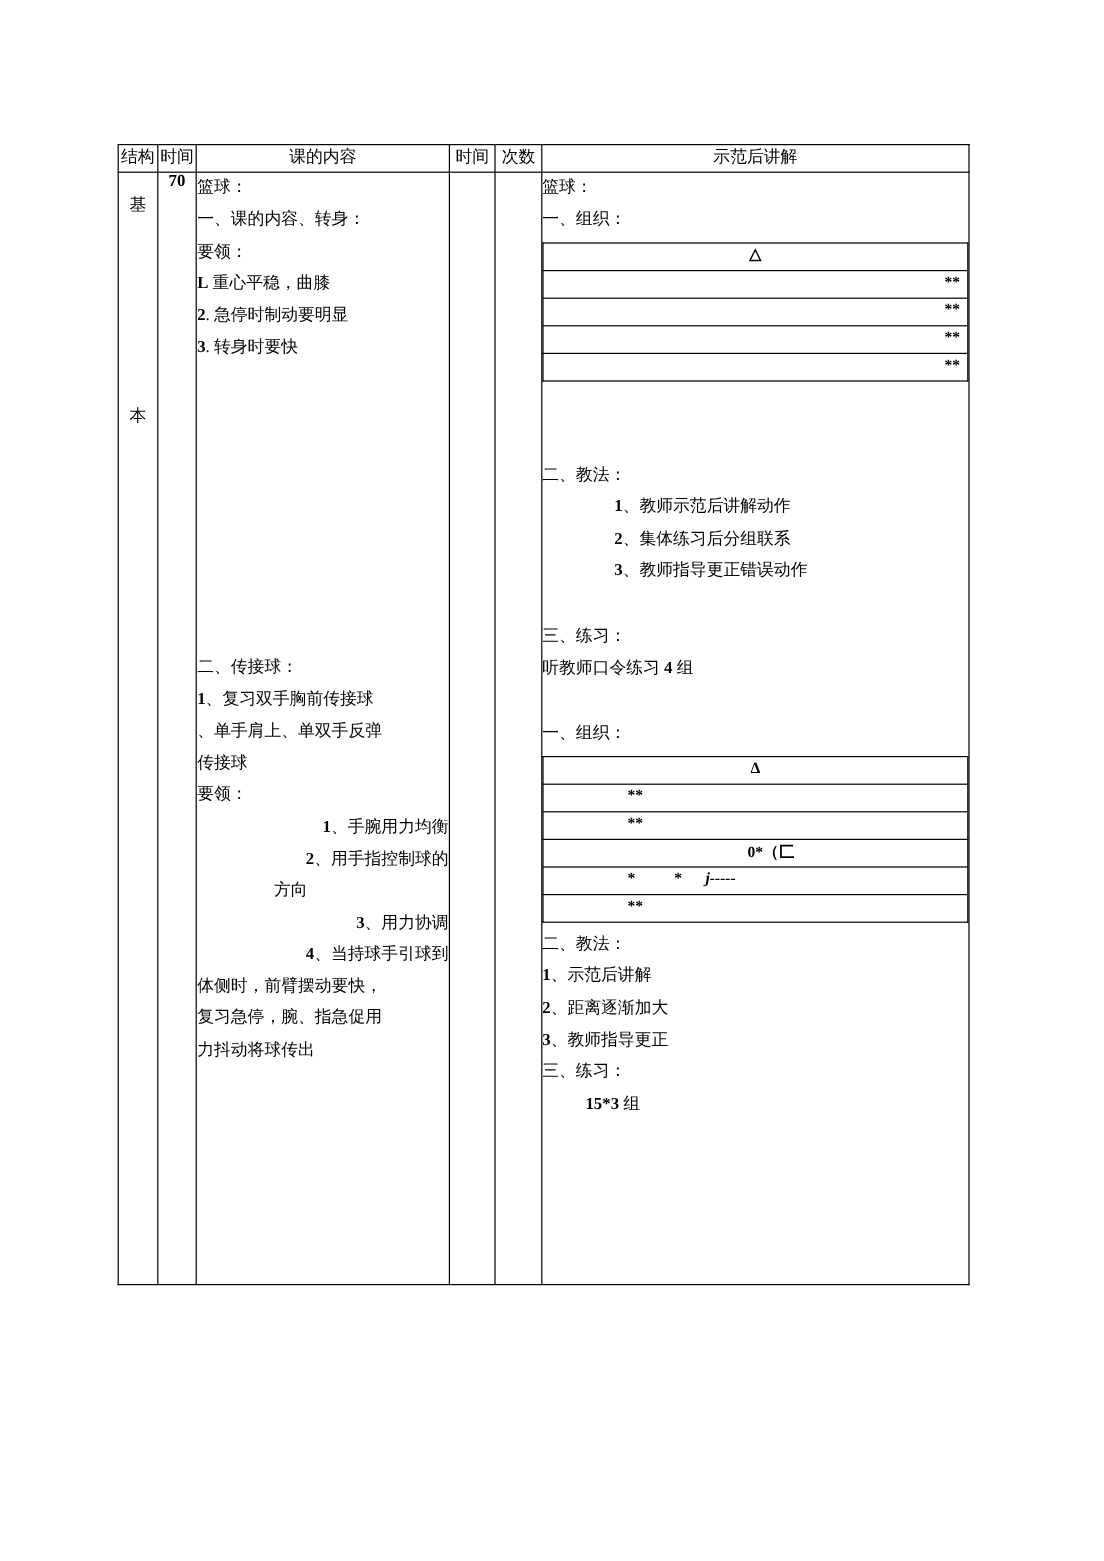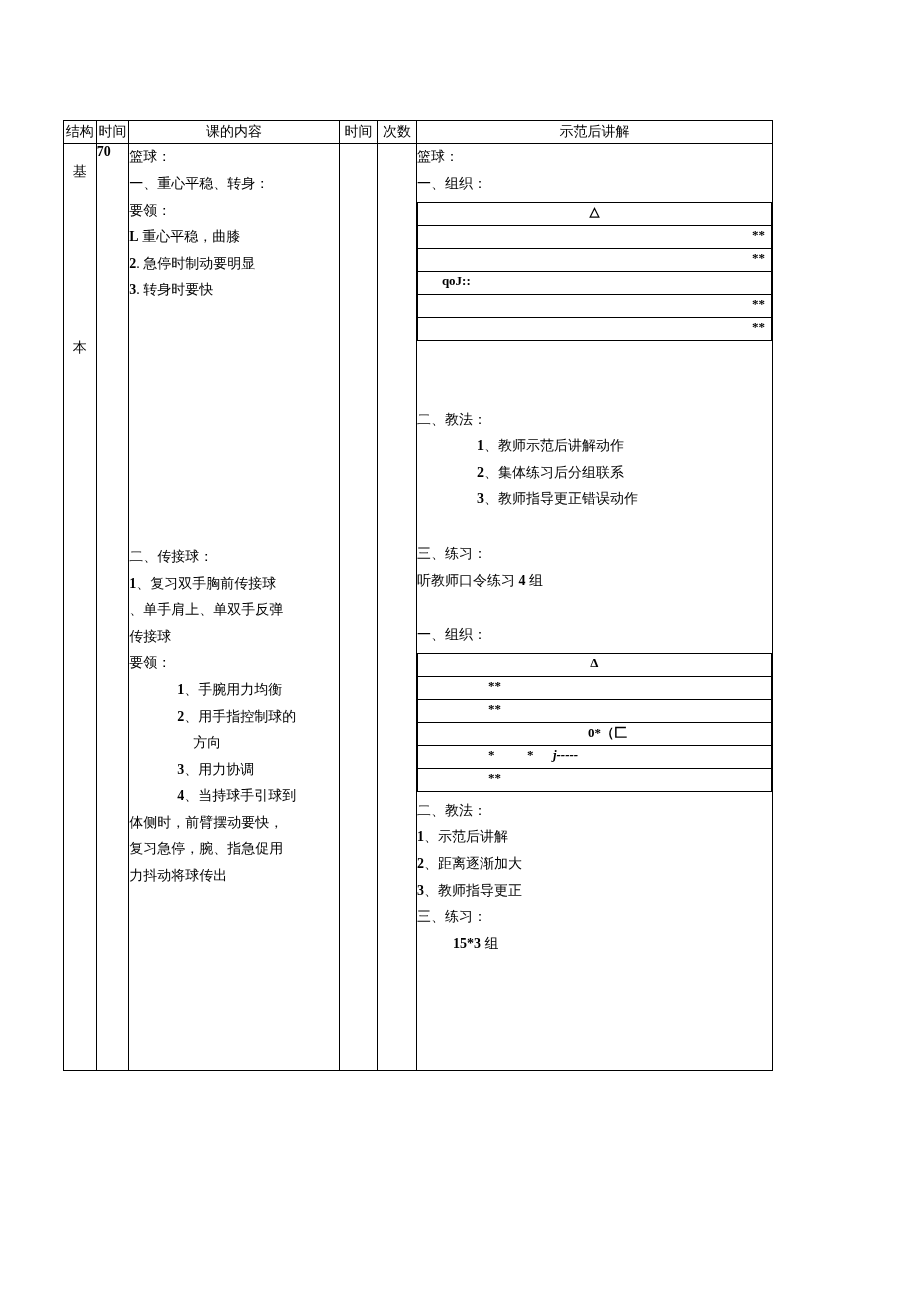--- a/index.html
+++ b/index.html
@@ -9,21 +9,21 @@
     font-family: "SimSun", "宋体", serif;
     font-size: 14px;
     color: #000;
   }
   .page {
     width: 920px;
     height: 1301px;
     position: relative;
     box-sizing: border-box;
     padding-top: 120px;
-    padding-left: 63px;
+    padding-left: 98px;
   }
   table.main {
     border-collapse: collapse;
     width: 710px;
   }
   table.main td, table.main th {
     border: 1px solid #000;
     vertical-align: top;
     padding: 0;
   }
@@ -40,31 +40,31 @@
   .col-time2  { width: 38px; }
   .col-count  { width: 38px; margin-top: 40px; }
   .col-org    { width: 358px; }
 
   .vlabel {
     text-align: center;
     padding-top: 320px;
     line-height: 4;
   }
   .timecell {
-    text-align: left;
+    text-align: center;
     padding-top: 340px;
     font-weight: bold;
     padding-left: 2px;
   }
 
   .content-cell { padding: 4px 4px 4px 4px; }
   .org-cell { padding: 4px 4px 4px 4px; }
 
   .p { line-height: 1.9; }
-  .indent-list { padding-left: 48px; }
+  .indent-list { padding-left: 48px; text-align: right; }
   .bold { font-weight: bold; }
 
   
   table.formation {
     border-collapse: collapse;
     width: 100%;
     margin: 4px 0 6px 0;
   }
   table.formation td {
     border: 1px solid #000;
@@ -102,21 +102,21 @@
       <div style="height:120px"></div>
       <div>本</div>
     </td>
 
     <td class="timecell col-time1">
       <span class="bold">70</span>
     </td>
 
     <td class="content-cell col-content">
       <div class="p">篮球：</div>
-      <div class="p">一、重心平稳、转身：</div>
+      <div class="p">一、课的内容、转身：</div>
       <div class="p">要领：</div>
       <div class="p"><span class="bold">L</span> 重心平稳，曲膝</div>
       <div class="p"><span class="bold">2</span>. 急停时制动要明显</div>
       <div class="p"><span class="bold">3</span>. 转身时要快</div>
 
       <div class="spacer-lg"></div>
       <div class="spacer-lg"></div>
       <div class="spacer-lg"></div>
       <div class="spacer-lg"></div>
 
@@ -149,23 +149,20 @@
                 <tr>
                   <td class="center">△</td>
                 </tr>
         <tr>
                   <td class="right">**</td>
                 </tr>
         <tr>
                   <td class="right">**</td>
                 </tr>
         <tr>
-                  <td style="padding-left:24px">qoJ::</td>
-                </tr>
-        <tr>
                   <td class="right">**</td>
                 </tr>
         <tr>
                   <td class="right">**</td>
                 </tr>
       </tbody>
             </table>
 
       <div class="spacer-lg"></div>
 

